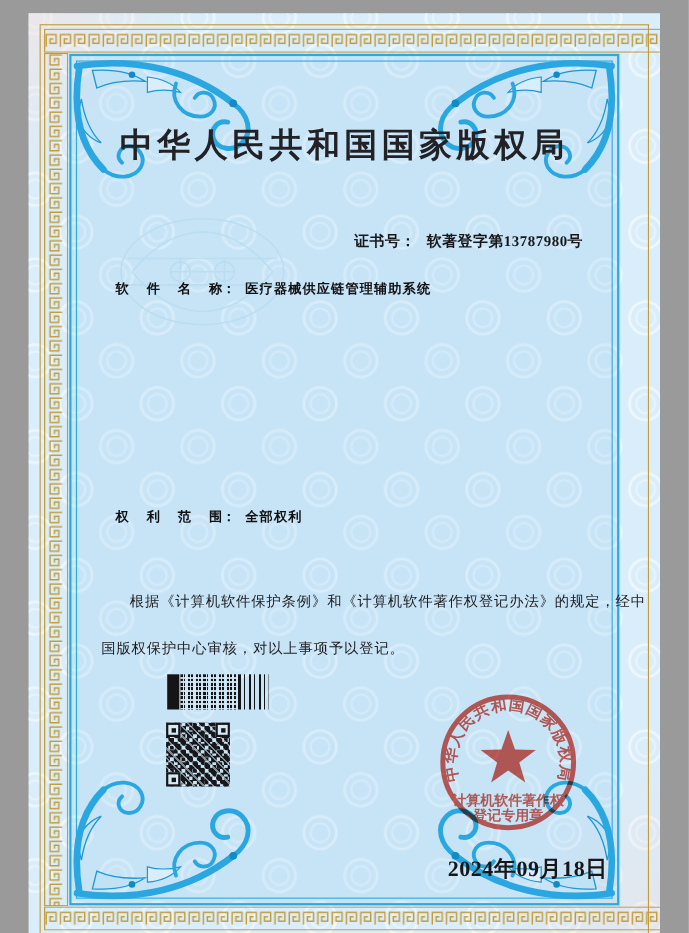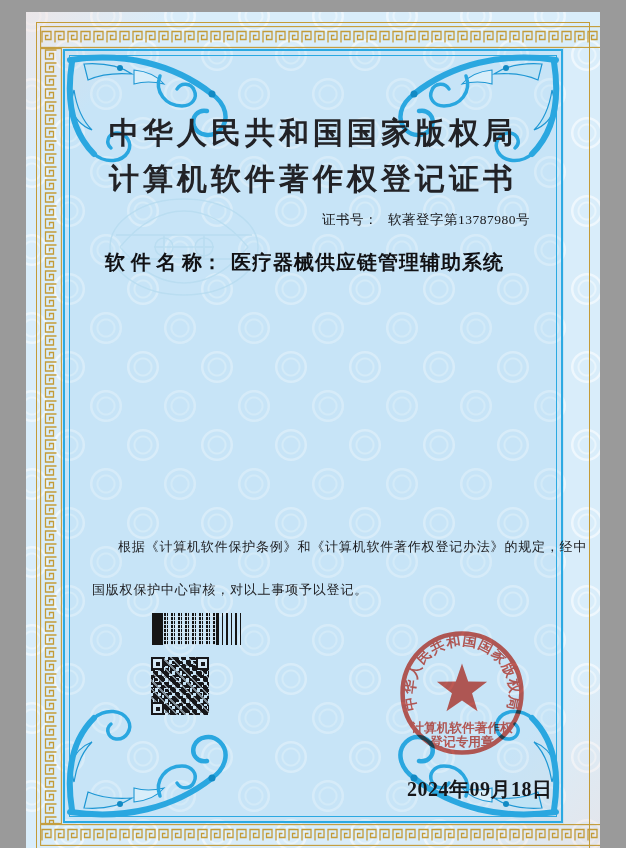--- a/index.html
+++ b/index.html
@@ -25,23 +25,23 @@
   .gk.right{left:590px;top:36px;}
   .blue-frame{position:absolute;inset:37px;border:2px solid #2ba9e2;outline:1px solid #2ba9e2;outline-offset:-7px;}
   .flourish{position:absolute;width:172px;height:122px;pointer-events:none;}
   .flourish.tl{left:38px;top:38px;}
   .flourish.tr{right:38px;top:38px;transform:scaleX(-1);}
   .flourish.bl{left:38px;bottom:38px;transform:scaleY(-1);}
   .flourish.br{right:38px;bottom:38px;transform:scale(-1,-1);}
   .emblem{position:absolute;left:80px;top:184px;opacity:.8;}
   .title{position:absolute;left:0;top:98px;width:100%;text-align:center;font-weight:900;color:#222226;}
   .title .t1,.title .t2{display:block;font-size:30px;letter-spacing:4px;line-height:46px;white-space:nowrap;}
-  .certno{position:absolute;top:199px;right:70px;font-size:13.5px;font-weight:400;letter-spacing:.5px;color:#17171a;}
+  .certno{position:absolute;top:199px;right:70px;font-size:13.5px;font-weight:700;letter-spacing:.5px;color:#17171a;}
   .certno .gap{display:inline-block;width:10px;}
-  .field{position:absolute;left:79px;font-family:Liberation Serif, serif;font-weight:700;font-size:20px;line-height:26px;color:#111114;white-space:nowrap;}
+  .field{position:absolute;left:79px;font-family:Liberation Serif, serif;font-weight:700;font-size:12px;line-height:26px;color:#111114;white-space:nowrap;}
   .ltxt{display:inline-block;width:97px;text-align:justify;text-align-last:justify;}
   .fvalue{display:inline-block;vertical-align:top;margin-left:9px;letter-spacing:1px;}
   .fvalue .v2{display:block;letter-spacing:.5px;}
   .para{position:absolute;left:66px;top:513px;width:500px;font-size:13px;line-height:43px;letter-spacing:.8px;text-indent:2em;color:#1c1c1f;}
   .barcode{
     position:absolute;left:126px;top:601px;width:92px;height:32px;
     background-image:
       repeating-linear-gradient(0deg, rgba(214,233,246,.9) 0 1.5px, transparent 1.5px 4px),
       linear-gradient(#151515,#151515),
       repeating-linear-gradient(90deg,#151515 0 2px,transparent 2px 5px,#151515 5px 6px,transparent 6px 9px),
@@ -176,29 +176,31 @@
       <path d="M14 51 q30 36 64 36 q34 0 64 -36"></path>
       <path d="M10 39 h136 M10 63 h136"></path>
       <circle cx="58" cy="51" r="9"></circle>
       <circle cx="98" cy="51" r="9"></circle>
       <path d="M48 51 h60 M58 39 v24 M98 39 v24"></path>
     </g>
   </svg>
 
   <div class="title">
     <span class="t1">中华人民共和国国家版权局</span>
-    <span class="t2">计算机软件著作权登记证书</span>
   </div>
 
   <div class="certno">
     <span>证书号：</span><span class="gap"></span><span>软著登字第13787980号</span>
   </div>
 
   <div class="field" style="top:237px">
     <span class="flabel"><span class="ltxt">软件名称</span><span>：</span></span><span class="fvalue"><span>医疗器械供应链管理辅助系统</span></span>
+  </div>
+  <div class="field" style="top:445px">
+    <span class="flabel"><span class="ltxt">权利范围</span><span>：</span></span><span class="fvalue"><span>全部权利</span></span>
   </div>
 
   <div class="para">根据《计算机软件保护条例》和《计算机软件著作权登记办法》的规定，经中国版权保护中心审核，对以上事项予以登记。</div>
 
   <div class="barcode"></div>
   <div class="qr">
     <span class="finder tl"></span>
     <span class="finder tr"></span>
     <span class="finder bl"></span>
   </div>

